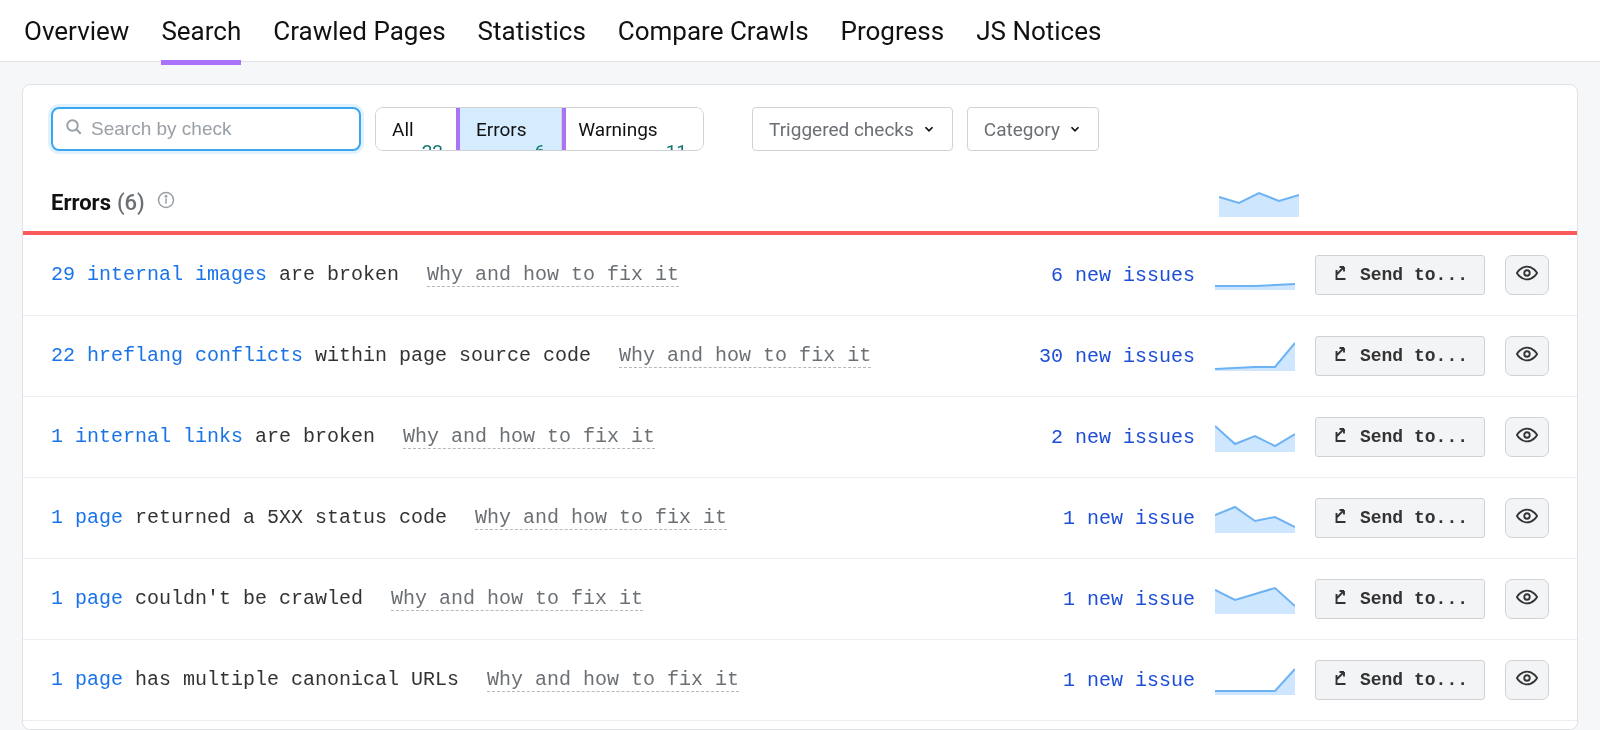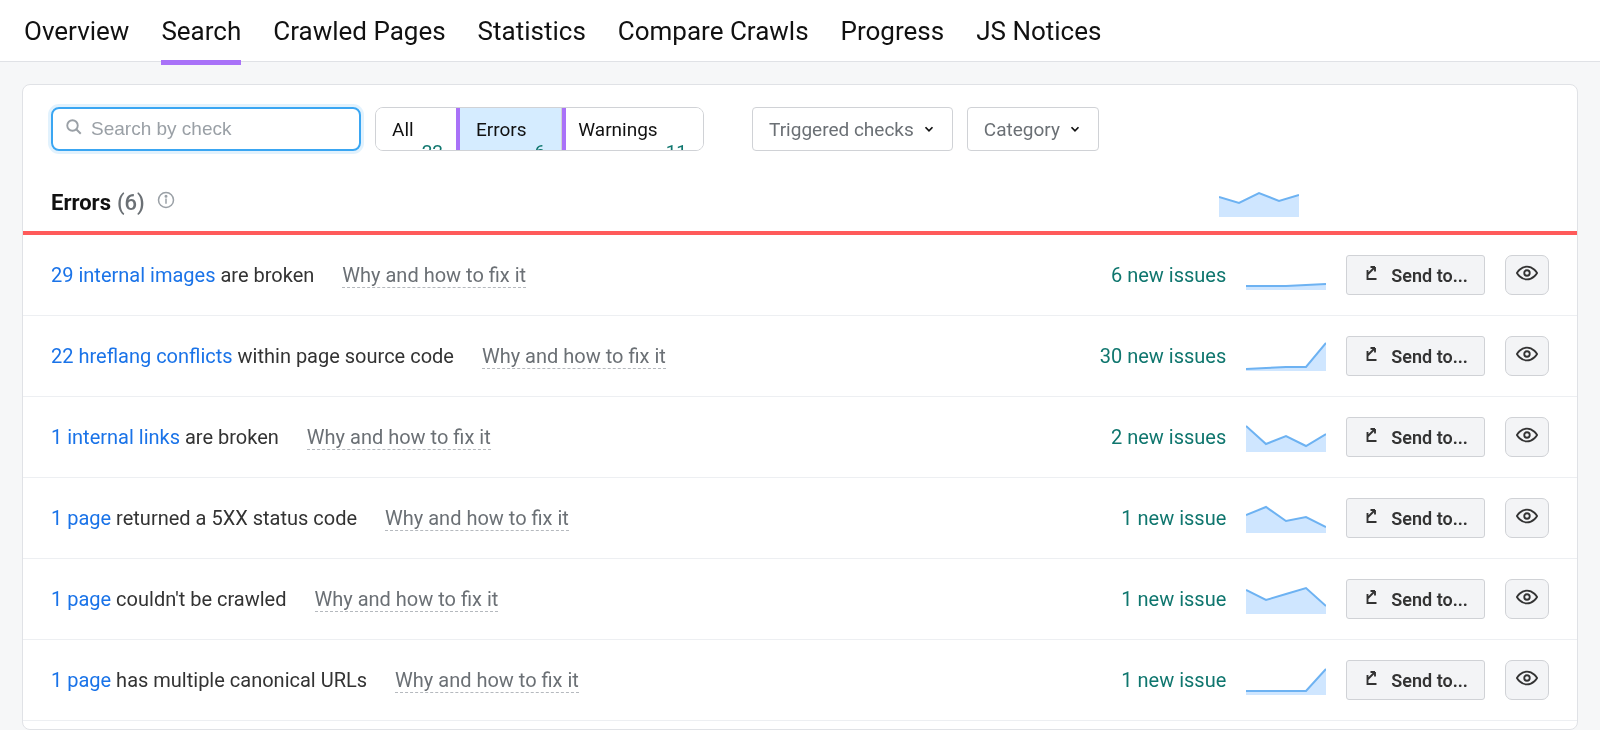--- a/index.html
+++ b/index.html
@@ -128,39 +128,40 @@
   height: 4px;
   background: #ff5a5a;
   margin: 0;
 }
 .issue-row {
   display: flex;
   align-items: center;
   padding: 20px 28px;
   border-bottom: 1px solid #edeff2;
   gap: 20px;
+  font-family: Liberation Mono, monospace;
 }
 .issue-text {
   flex: 1;
   font-size: 20px;
   display: flex;
   gap: 28px;
   align-items: baseline;
   flex-wrap: wrap;
 }
 .link-part { color: #1a73e8; cursor: pointer; }
 .rest-part { color: #333; }
 .why-link {
   color: #6b7075;
   border-bottom: 1px dashed #b5b9be;
   cursor: pointer;
   font-size: 20px;
 }
 .new-issues {
-  color: #0f766e;
+  color: #1d4ed8;
   font-size: 20px;
   white-space: nowrap;
   cursor: pointer;
   text-align: right;
   width: 160px;
 }
 .spark {
   width: 80px;
   height: 30px;
 }

